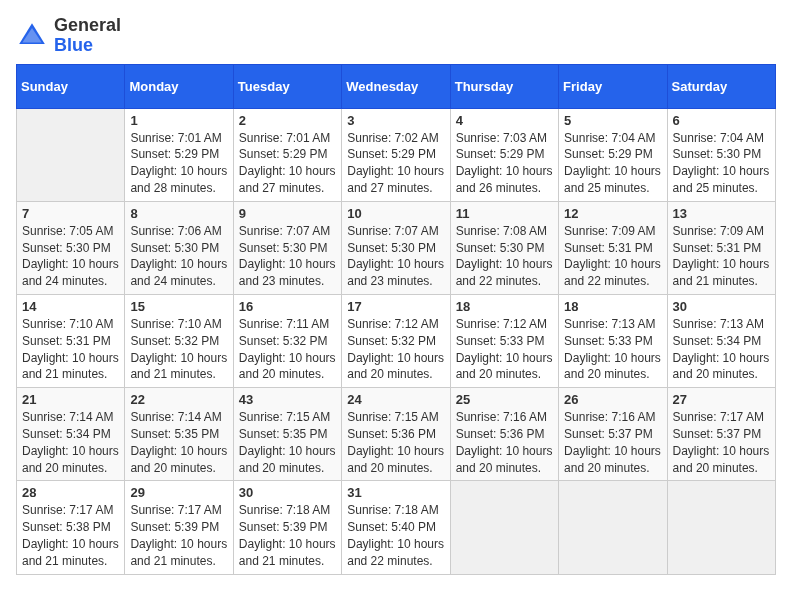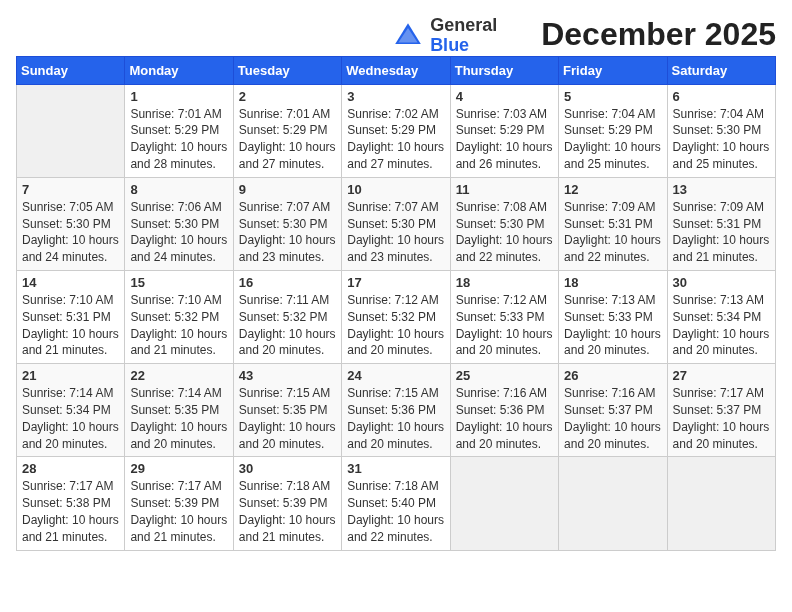--- a/index.html
+++ b/index.html
@@ -5,23 +5,23 @@
     * { box-sizing: border-box; margin: 0; padding: 0; }
     body {
       font-family: Arial, sans-serif;
       background: #fff;
       width: 792px;
       min-height: 612px;
       padding: 16px;
     }
     .header {
       display: flex;
-      justify-content: flex-end;
+      justify-content: flex-start;
       align-items: flex-start;
-      gap: 44px;
+      margin-bottom: 8px;
     }
     .logo {
       display: flex;
       align-items: center;
       gap: 6px;
     }
     .logo-text {
       font-size: 18px;
       font-weight: bold;
       line-height: 1.1;
@@ -47,21 +47,21 @@
     .calendar {
       width: 100%;
       border-collapse: collapse;
       border: 1px solid #ccc;
     }
     .calendar th {
       background-color: #2563eb;
       color: #fff;
       font-size: 13px;
       font-weight: bold;
-      padding: 6px 4px;
+      padding: 14px 4px;
       text-align: left;
       border: 1px solid #1d4ed8;
     }
     .calendar td {
       vertical-align: top;
       border: 1px solid #ccc;
       padding: 4px 5px;
       width: 108px;
       min-height: 80px;
       font-size: 11px;
@@ -94,21 +94,20 @@
     <svg class="logo-icon" viewBox="0 0 40 40">
       <polygon points="20,4 36,30 4,30" fill="#2563eb"></polygon>
       <polygon points="20,10 32,28 8,28" fill="#fff" opacity="0.3"></polygon>
     </svg>
     <div class="logo-text">
       <div class="general">General</div>
       <div class="blue">Blue</div>
     </div>
   </div>
   <div class="title-block">
-    <div class="month-title">December 2025</div>
   </div>
 </div>
 
 <table class="calendar">
   <thead>
     <tr>
     <th>Sunday</th>
         <th>Monday</th>
         <th>Tuesday</th>
         <th>Wednesday</th>

